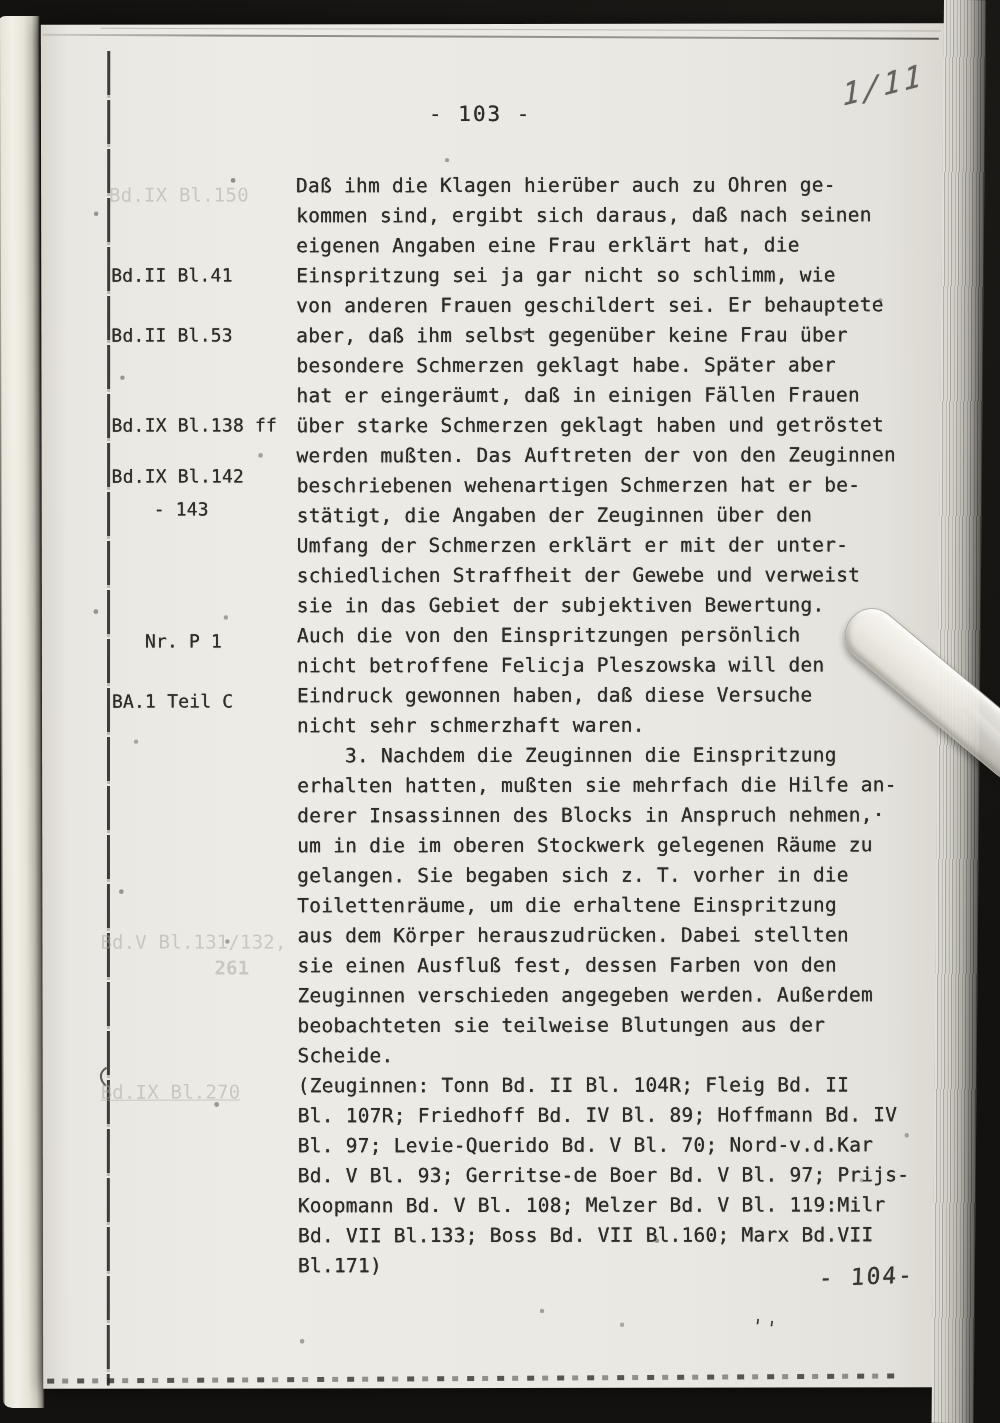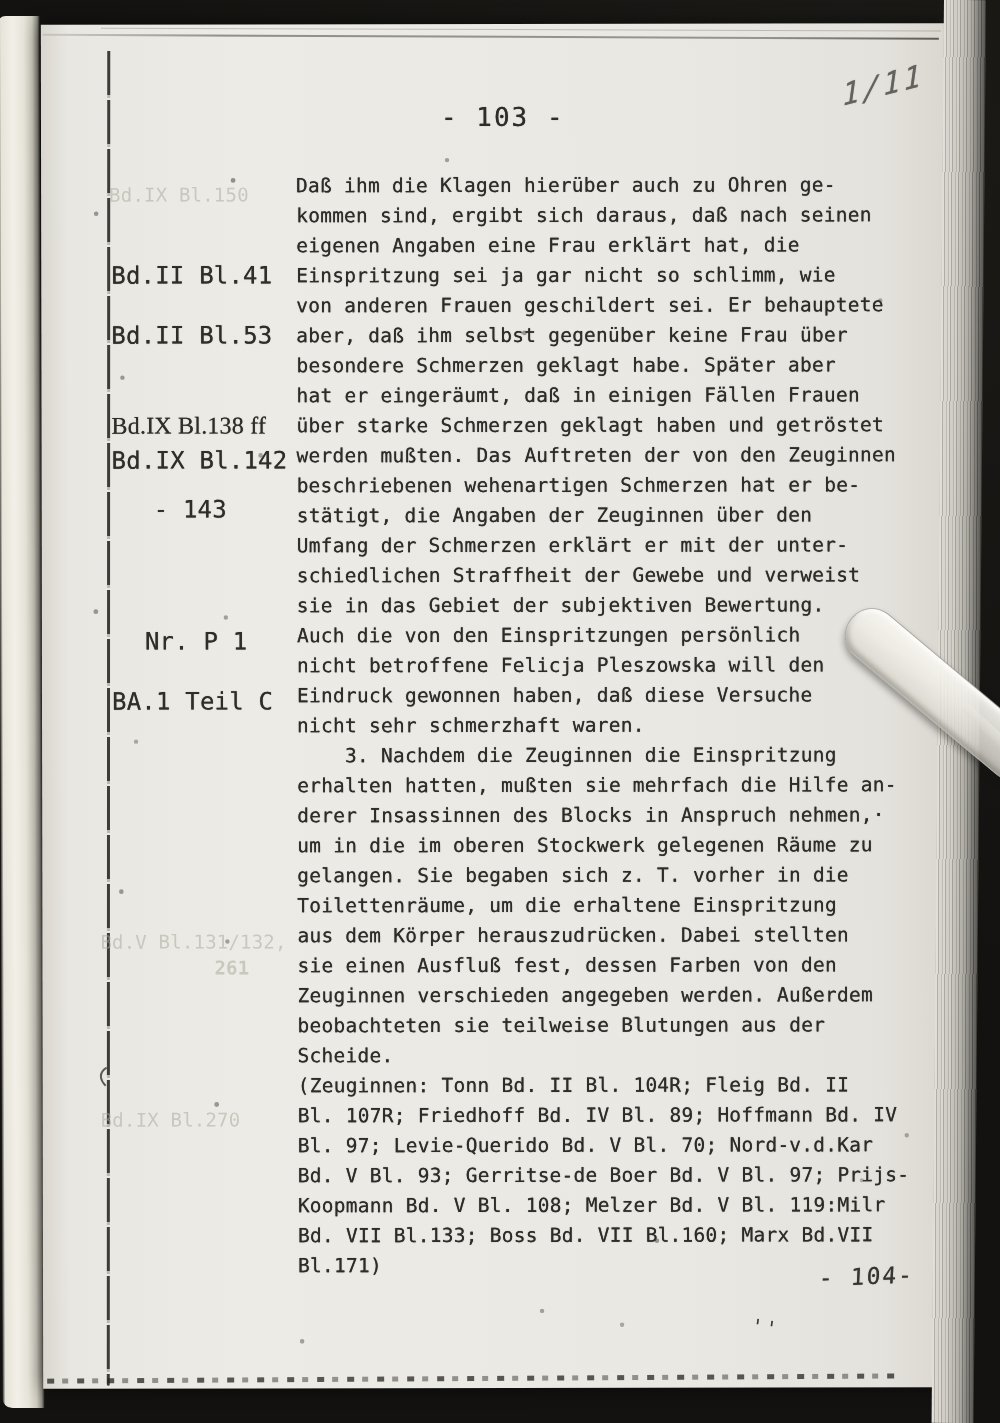--- a/index.html
+++ b/index.html
@@ -57,38 +57,37 @@
   .hook{position:absolute;left:54px;top:1042px;}
 
   .hw-mark{ 
     position:absolute;left:800px;top:44px;
     font-size:30px;color:#454340;opacity:.8;letter-spacing:3px;
     transform:rotate(-14deg) skewX(-22deg);
     text-shadow:0 0 1px rgba(60,58,55,.6);
   }
   .page-no-top{
     position:absolute;left:388px;top:78px;
-    font-size:26px;color:#2f2d29;letter-spacing:2px;white-space:pre;
+    font-size:21px;color:#2f2d29;letter-spacing:2px;white-space:pre;
     text-shadow:0 0 .7px rgba(46,44,40,.9);
-    margin-left:12px;
   }
   .page-no-bottom{
     position:absolute;left:776px;top:1240px;
     font-size:23px;color:#37352f;letter-spacing:2px;white-space:pre;
     transform:rotate(-2deg) skewX(-5deg);
     text-shadow:0 0 .8px rgba(50,48,44,.8);
   }
   .stray-quote{
     position:absolute;left:708px;top:1292px;
     font-size:20px;color:#3a3833;transform:rotate(8deg);letter-spacing:2px;
   }
 
   .margin-note{
     position:absolute;left:70px;
-    font-size:24px;line-height:26px;color:#2f2d28;
+    font-size:18px;line-height:26px;color:#2f2d28;
     letter-spacing:.2px;white-space:pre;
     text-shadow:0 0 .7px rgba(46,44,40,.85);
   }
   .ghost-note{
     position:absolute;
     font-size:19px;color:#aeab9f;opacity:.55;white-space:pre;letter-spacing:.2px;
   }
 
   .body-text{
     position:absolute;left:255px;top:147px;width:660px;
@@ -168,26 +167,26 @@
     <div class="page-no-top">- 103 -</div>
 
     <div class="margin-rule"></div>
     <svg class="hook" width="12" height="20" viewBox="0 0 12 20">
       <path d="M9 19 C3 13 2 6 10 1" stroke="#3a382f" stroke-width="2" fill="none" opacity="0.8"></path>
     </svg>
 
     <div class="ghost-note" style="left:68px;top:131px;margin-top:28px;">Bd.IX Bl.150</div>
     <div class="ghost-note" style="left:58px;top:906px;">Bd.V Bl.131/132,</div>
     <div class="ghost-note" style="left:172px;top:932px;font-weight:bold;">261</div>
-    <div class="ghost-note" style="left:58px;top:1084px;">Bd.IX Bl.270</div>
+    <div class="ghost-note" style="left:58px;top:1056px;text-decoration:underline;">Bd.IX Bl.270</div>
 
     <div class="margin-note" style="top:238px;">Bd.II Bl.41</div>
     <div class="margin-note" style="top:298px;">Bd.II Bl.53</div>
-    <div class="margin-note" style="top:388px;font-family:Liberation Serif, serif;">Bd.IX Bl.138 ff</div>
-    <div class="margin-note" style="top:423px;">Bd.IX Bl.142</div>
+    <div class="margin-note" style="top:388px;">Bd.IX Bl.138 ff</div>
+    <div class="margin-note" style="top:439px;">Bd.IX Bl.142</div>
     <div class="margin-note" style="left:112px;top:472px;">- 143</div>
     <div class="margin-note" style="top:620px;margin-top:44px;">BA.1 Teil C</div>
     <div class="margin-note" style="left:103px;top:604px;">Nr. P 1</div>
 
     <div class="body-text">
         <div class="body-line">Daß ihm die Klagen hierüber auch zu Ohren ge-</div>
         <div class="body-line">kommen sind, ergibt sich daraus, daß nach seinen</div>
         <div class="body-line">eigenen Angaben eine Frau erklärt hat, die</div>
         <div class="body-line">Einspritzung sei ja gar nicht so schlimm, wie</div>
         <div class="body-line">von anderen Frauen geschildert sei. Er behauptete</div>

